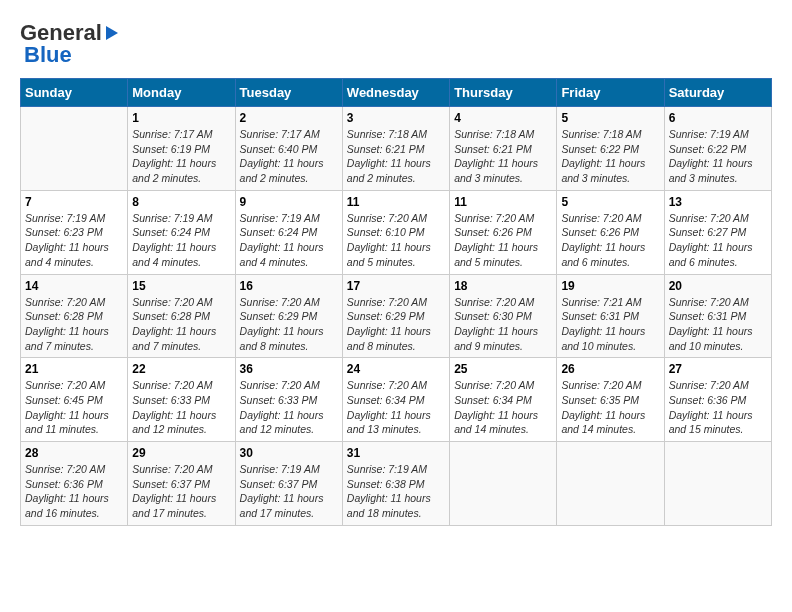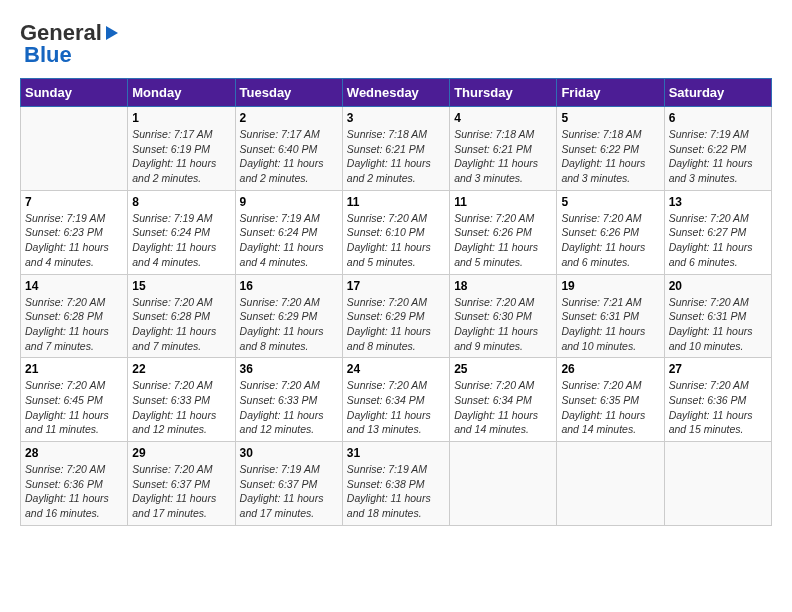--- a/index.html
+++ b/index.html
@@ -28,21 +28,21 @@
       font-size: 16px;
       font-weight: normal;
       color: #444;
     }
     table {
       width: 100%;
       border-collapse: collapse;
       font-size: 11px;
     }
     thead tr th {
-      background-color: #4c1d95;
+      background-color: #0369a1;
       color: #fff;
       padding: 6px 4px;
       text-align: left;
       font-size: 13px;
       font-weight: bold;
       border: 1px solid #2e6db4;
     }
     tbody tr td {
       border: 1px solid #ccc;
       padding: 4px;

